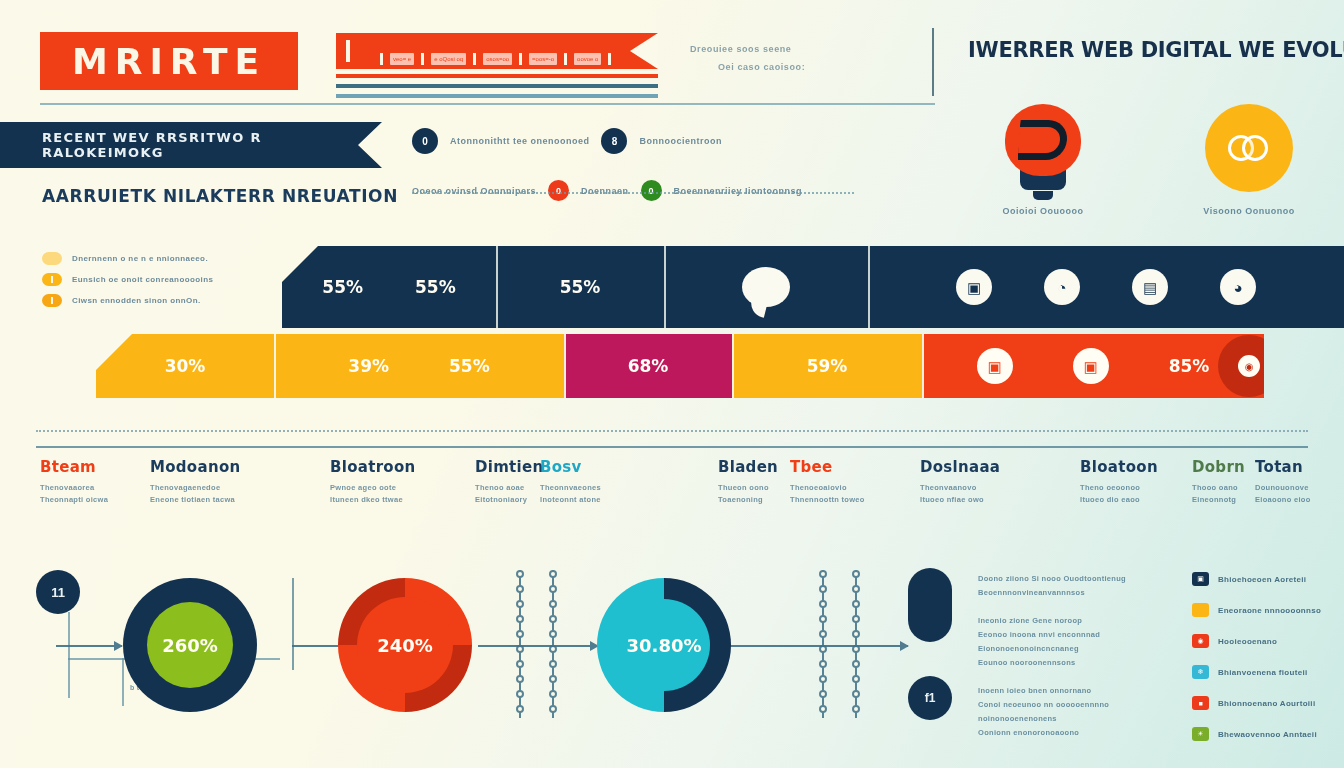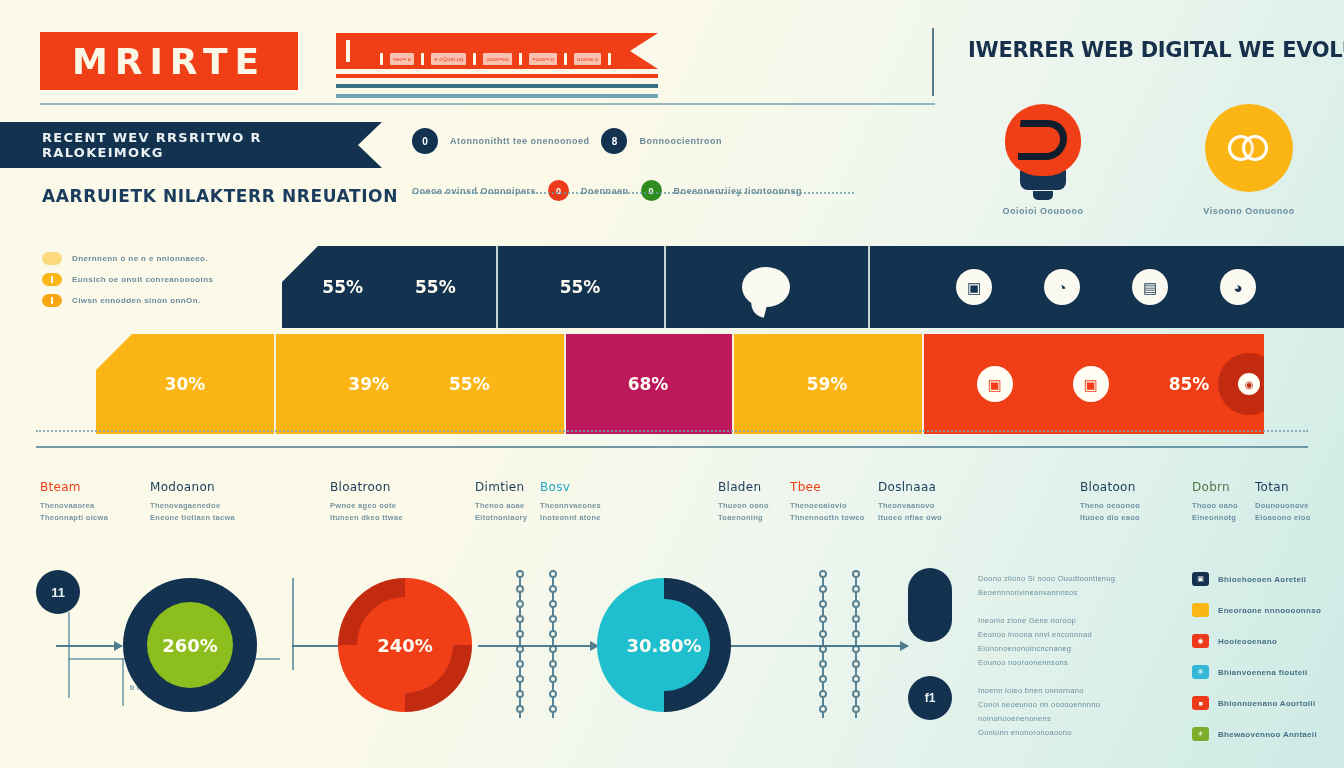--- a/index.html
+++ b/index.html
@@ -159,21 +159,21 @@
     background:#fbfaf0; border-radius:0 0 0 14px; transform:rotate(14deg);
   }
   .icon-circle {
     width:36px; height:36px; border-radius:50%; background:#fbfaf0;
     display:flex; align-items:center; justify-content:center;
     color:#133250; font-size:15px; line-height:1;
   }
 
   
   .warmbar {
-    position:absolute; left:96px; top:334px; width:1168px; height:100px;
+    position:absolute; left:96px; top:334px; width:1168px; height:64px;
     display:flex;
     clip-path: polygon(36px 0, 100% 0, 100% 100%, 0 100%, 0 36px);
   }
   .wb-seg { position:relative; display:flex; align-items:center; justify-content:center; gap:60px; }
   .wb-seg + .wb-seg::before {
     content:""; position:absolute; left:0; top:0; width:2px; height:100%; background:#faf7e8; opacity:.95;
   }
   .wb-pct { color:#fffdf4; font-size:17px; font-weight:700; font-family:"DejaVu Sans", sans-serif; }
   .wb-icon {
     width:36px; height:36px; border-radius:50%; background:#fffdf4;
@@ -195,23 +195,22 @@
   }
   .rule-solid {
     position:absolute; left:36px; top:446px; width:1272px; height:2px;
     background:#5b8a9a; opacity:.85;
   }
 
   
   .cols { position:absolute; left:0; top:458px; width:1344px; height:60px; }
   .col { position:absolute; top:0; }
   .col h4 {
-    font-size:12px; font-weight:400; letter-spacing:.3px; margin-bottom:6px;
+    font-size:15px; font-weight:700; letter-spacing:.3px; margin-bottom:6px;
     font-family:"DejaVu Sans", sans-serif;
-    margin-top:22px;
   }
   .col p { font-size:7.5px; line-height:12px; color:#3d6a84; opacity:.7; font-weight:600; letter-spacing:.3px;}
   .node-badge {
     position:absolute; left:36px; top:570px; width:44px; height:44px; border-radius:50%;
     background:#133250; color:#e9f2f3; display:flex; align-items:center; justify-content:center;
     font-size:13px; font-weight:700;
   }
   .bracket-v { position:absolute; left:68px; top:612px; width:2px; height:48px; background:#6a97a8; opacity:.75;}
   .bracket-h { position:absolute; left:68px; top:658px; width:212px; height:2px; background:#6a97a8; opacity:.75;}
   .tick-v { position:absolute; width:2px; background:#6a97a8; opacity:.75;}
@@ -239,21 +238,21 @@
     background:#133250; border-radius:22px;
   }
   .pill-small {
     position:absolute; left:908px; top:676px; width:44px; height:44px; border-radius:50%;
     background:#133250; color:#e9f2f3; display:flex; align-items:center; justify-content:center;
     font-size:12px; font-weight:700;
   }
 
   .btm-notes { position:absolute; left:978px; top:572px; width:180px; }
   .btm-notes .grp { margin-bottom:14px; }
-  .btm-notes p { font-size:7.5px; line-height:14px; color:#3d6a84; opacity:.72; font-weight:400; letter-spacing:.3px;}
+  .btm-notes p { font-size:7.5px; line-height:14px; color:#3d6a84; opacity:.72; font-weight:700; letter-spacing:.3px;}
 
   .btm-legend { position:absolute; left:1192px; top:572px; width:150px; }
   .bl-row { display:flex; align-items:center; gap:9px; margin-bottom:17px; }
   .bl-sw { width:17px; height:14px; border-radius:3px; flex:none;
     display:flex; align-items:center; justify-content:center; color:#fff; font-size:7px; }
   .bl-row span.t { font-size:8px; color:#2e5a73; font-weight:700; letter-spacing:.3px; opacity:.85; white-space:nowrap;}
 </style>
 </head>
 <body>
 
@@ -283,20 +282,24 @@
         <div class="ribbon-tick" style="height:12px;width:3px;"></div>
         <div class="ribbon-chip">oovoe o</div>
         <div class="ribbon-tick" style="height:12px;width:3px;"></div>
       </div>
     </div>
     <div class="ribbon-rule r1"></div>
     <div class="ribbon-rule r2"></div>
     <div class="ribbon-rule r3"></div>
   </div>
 
+  <div class="hdr-note">
+    <div>Dreouiee soos seene</div>
+    <div class="l2">Oei caso caoisoo:</div>
+  </div>
   <div class="hdr-divider"></div>
   <div class="hdr-underline"></div>
 
   <div class="main-title">IWERRER WEB DIGITAL WE EVOLUTION</div>
 
   <div class="banner">
     <span class="banner-text">RECENT WEV RRSRITWO R RALOKEIMOKG</span>
   </div>
   <div class="section-title">AARRUIETK NILAKTERR NREUATION</div>
 
@@ -433,21 +436,21 @@
       <div class="col" style="left: 718px;">
         <h4 style="color: rgb(27, 60, 92);">Bladen</h4>
         <p>Thueon oono</p>
         <p>Toaenoning</p>
       </div>
       <div class="col" style="left: 790px;">
         <h4 style="color: rgb(240, 62, 22);">Tbee</h4>
         <p>Thenoeoaiovio</p>
         <p>Thnennoottn toweo</p>
       </div>
-      <div class="col" style="left: 878px;">
+      <div class="col" style="left: 920px;">
         <h4 style="color: rgb(27, 60, 92);">Doslnaaa</h4>
         <p>Theonvaanovo</p>
         <p>Ituoeo nfiae owo</p>
       </div>
       <div class="col" style="left: 1080px;">
         <h4 style="color: rgb(27, 60, 92);">Bloatoon</h4>
         <p>Theno oeoonoo</p>
         <p>Ituoeo dio eaoo</p>
       </div>
       <div class="col" style="left: 1192px;">

